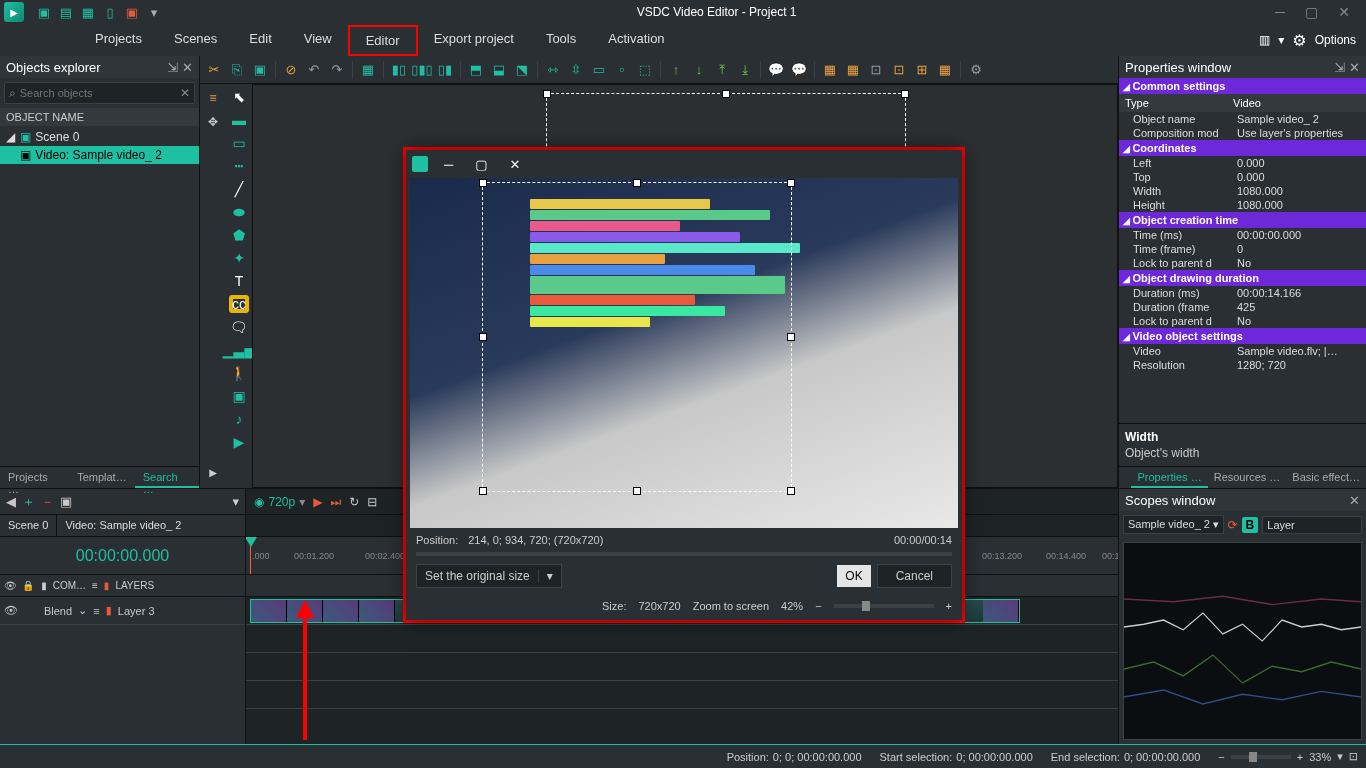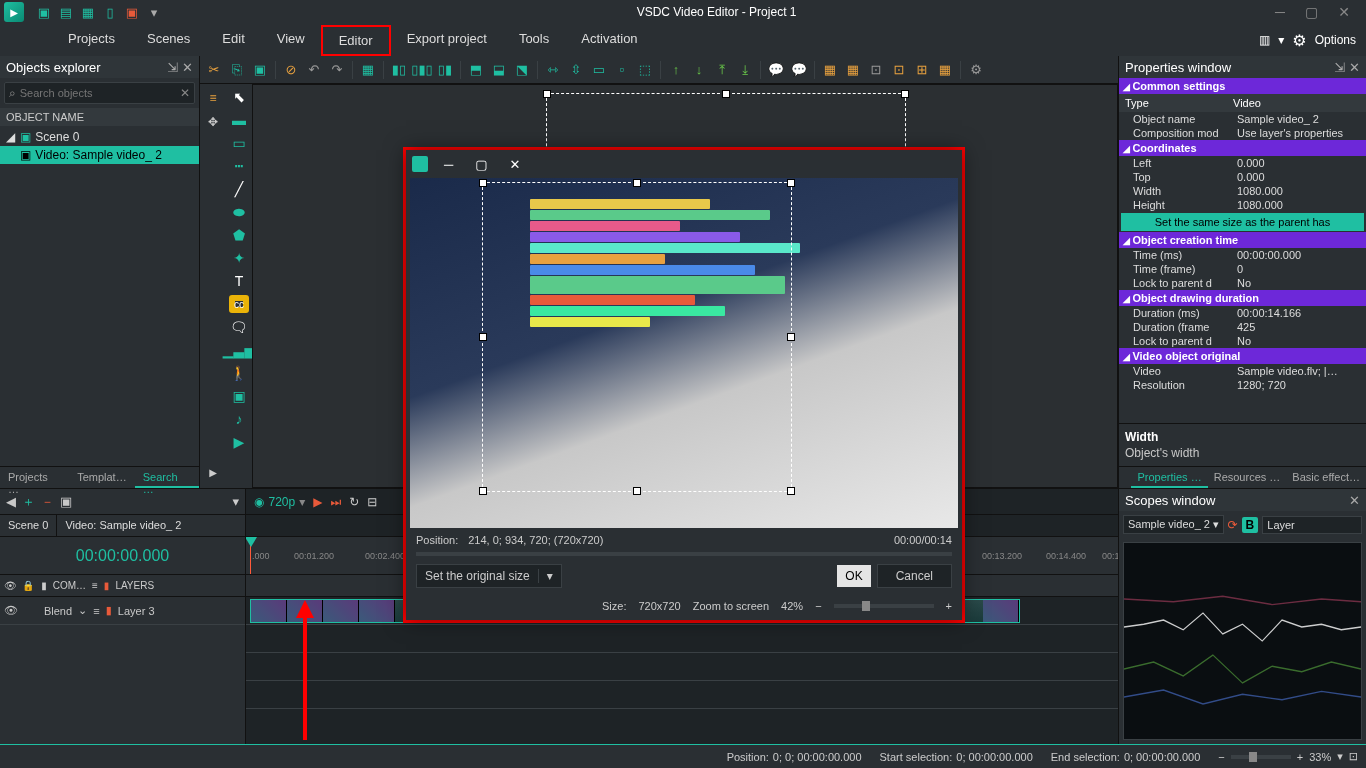--- a/index.html
+++ b/index.html
@@ -9,21 +9,21 @@
 .titlebar { height: 24px; background: #2a2f33; display: flex; align-items: center; padding: 0 4px; }
 .titlebar .logo { width: 20px; height: 20px; background: linear-gradient(135deg, #1fbfa2, #0a8a73); border-radius: 3px; margin-right: 8px; display: flex; align-items: center; justify-content: center; color: #fff; font-size: 10px; }
 .titlebar .qat { display: flex; gap: 6px; margin-left: 4px; }
 .titlebar .qat span { width: 16px; height: 16px; color: #1fbfa2; font-size: 13px; cursor: pointer; display:flex;align-items:center;justify-content:center;}
 .titlebar .title { flex: 1; text-align: center; color: #fff; font-size: 12px; }
 .titlebar .winbtns { display: flex; gap: 12px; color: #888; padding-right: 8px; }
 .titlebar .winbtns span { cursor: pointer; font-size: 14px; padding: 0 4px; }
 
 
 .menubar { height: 32px; background: #2a2f33; display: flex; align-items: center; }
-.menubar .left { display: flex; padding-left: 52px; }
+.menubar .left { display: flex; padding-left: 79px; }
 .menubar .item { padding: 6px 16px; color: #ddd; cursor: pointer; font-size: 13px; }
 .menubar .item.hi { border: 2px solid #ff0000; }
 .menubar .right { margin-left: auto; display: flex; align-items: center; gap: 8px; padding-right: 10px; color: #fff; }
 .menubar .right .gear::before { content: "⚙"; font-size: 16px; }
 
 
 .main { display: flex; height: 432px; }
 
 
 .explorer { width: 200px; background: #2a2f33; border-right: 1px solid #111; display: flex; flex-direction: column; }
@@ -282,21 +282,21 @@
       <div class="shape-tools">
         <span style="color:#fff">⬉</span>
         <span>▬</span>
         <span>▭</span>
         <span>┅</span>
         <span style="color:#fff">╱</span>
         <span>⬬</span>
         <span>⬟</span>
         <span>✦</span>
         <span style="color:#fff">T</span>
-        <span style="color:#fff;font-size:10px;border:6px solid #eab308;border-radius:3px;padding:0 1px">cc</span>
+        <span style="color:#fff;font-size:14px;border:4px solid #eab308;border-radius:3px;padding:0 1px">cc</span>
         <span style="color:#fff">🗨</span>
         <span>▁▃▅</span>
         <span style="color:#e8a13f">🚶</span>
         <span>▣</span>
         <span>♪</span>
         <span>▶</span>
       </div>
       <div class="canvas">
         <div class="sel-box">
           <div class="h" style="left:-4px;top:-4px"></div>
@@ -339,21 +339,20 @@
           <span class="v">0.000</span>
         </div>
       <div class="grow">
           <span class="k">Width</span>
           <span class="v">1080.000</span>
         </div>
       <div class="grow">
           <span class="k">Height</span>
           <span class="v">1080.000</span>
         </div>
-      <div class="btnrow">Set the same size as the parent has</div>
       <div class="sec">Object creation time</div>
       <div class="grow">
           <span class="k">Time (ms)</span>
           <span class="v">00:00:00.000</span>
         </div>
       <div class="grow">
           <span class="k">Time (frame)</span>
           <span class="v">0</span>
         </div>
       <div class="grow">
@@ -366,21 +365,21 @@
           <span class="v">00:00:14.166</span>
         </div>
       <div class="grow">
           <span class="k">Duration (frame</span>
           <span class="v">425</span>
         </div>
       <div class="grow">
           <span class="k">Lock to parent d</span>
           <span class="v">No</span>
         </div>
-      <div class="sec">Video object original</div>
+      <div class="sec">Video object settings</div>
       <div class="grow">
           <span class="k">Video</span>
           <span class="v">Sample video.flv; |…</span>
         </div>
       <div class="grow">
           <span class="k">Resolution</span>
           <span class="v">1280; 720</span>
         </div>
     </div>
     <div class="desc">

